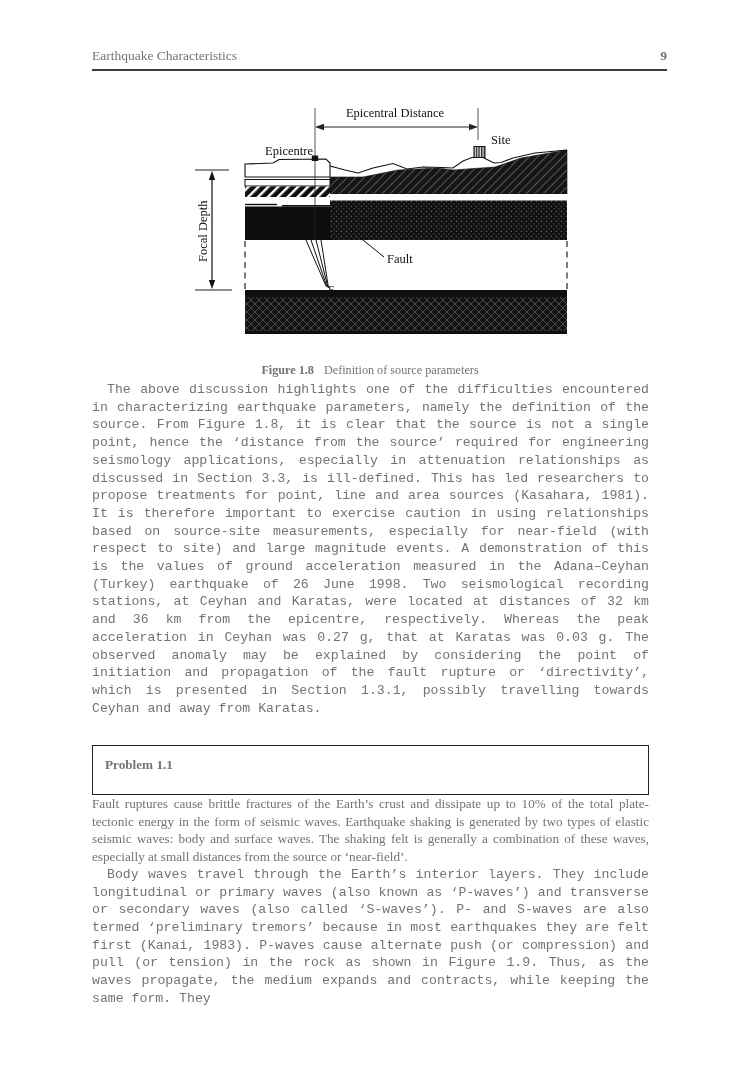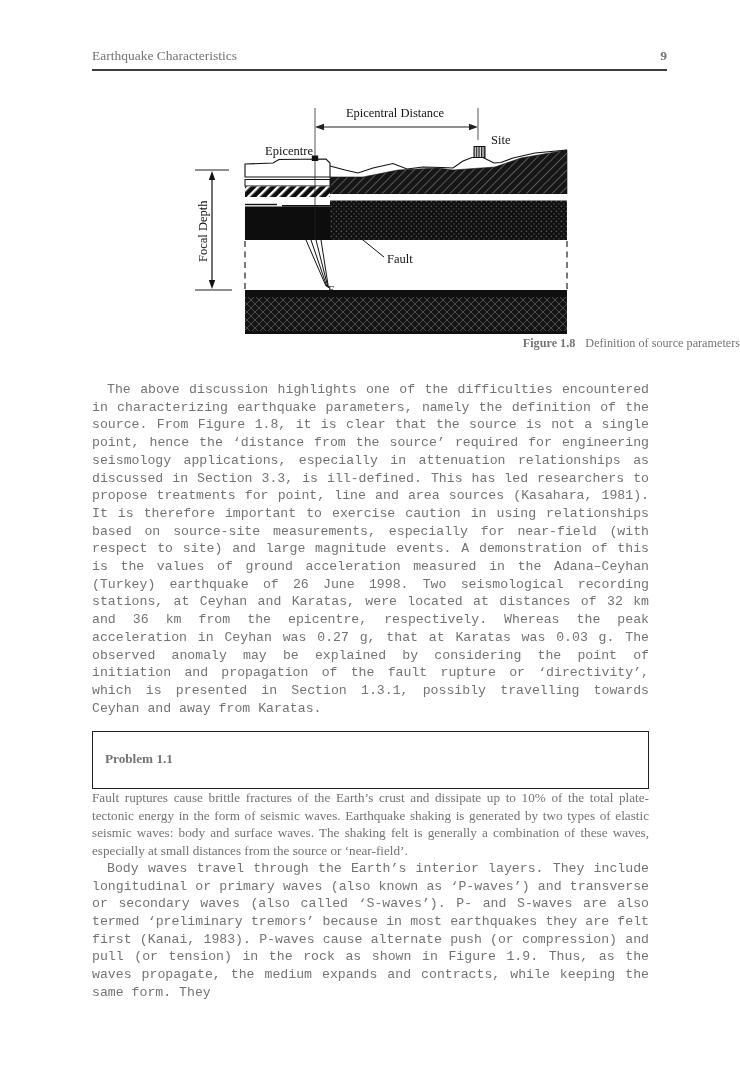--- a/index.html
+++ b/index.html
@@ -7,30 +7,30 @@
         font-family:"Liberation Serif", serif;color:#737373;}
   
   .header{position:absolute;left:92px;top:48px;width:575px;
           border-bottom:2px solid #3d3d3d;padding-bottom:5px;
           display:flex;justify-content:space-between;align-items:flex-end;}
   .header .title{font-size:13.5px;}
   .header .pagenum{font-size:13.5px;font-weight:bold;}
   
   .figure-wrap{position:absolute;left:195px;top:100px;width:390px;height:250px;}
   .figure-wrap svg{display:block;}
-  .fig-caption{position:absolute;left:0;top:336px;width:740px;text-align:right;
+  .fig-caption{position:absolute;left:0;top:363px;width:740px;text-align:center;
                font-size:12.2px;}
   .fig-caption .cap-label{font-weight:bold;margin-right:10px;}
   
   .textcol{position:absolute;left:92px;top:381px;width:557px;
            font-size:13.2px;line-height:17.7px;text-align:justify;}
   .textcol p{margin:0;}
   p.indent{text-indent:15px;font-family:Liberation Mono, monospace;}
   
-  .problem-box{margin-top:14px;border:1.4px solid #222;padding:18px 14px 12px 12px;}
+  .problem-box{margin-top:28px;border:1.4px solid #222;padding:10px 14px 12px 12px;}
   .problem-box .prob-title{font-weight:bold;margin-bottom:8px;text-align:left;}
   .problem-box .prob-text{text-align:justify;}
   .greek{font-style:italic;}
   
   .section-heading{margin-top:25px;margin-bottom:12px;font-style:italic;font-size:19px;
                    line-height:22px;text-align:left;font-weight:normal;}
   .section-heading .sec-num{margin-right:11px;}
   svg text{font-family:"Liberation Serif", serif;fill:#111;}
 </style>
 </head>

